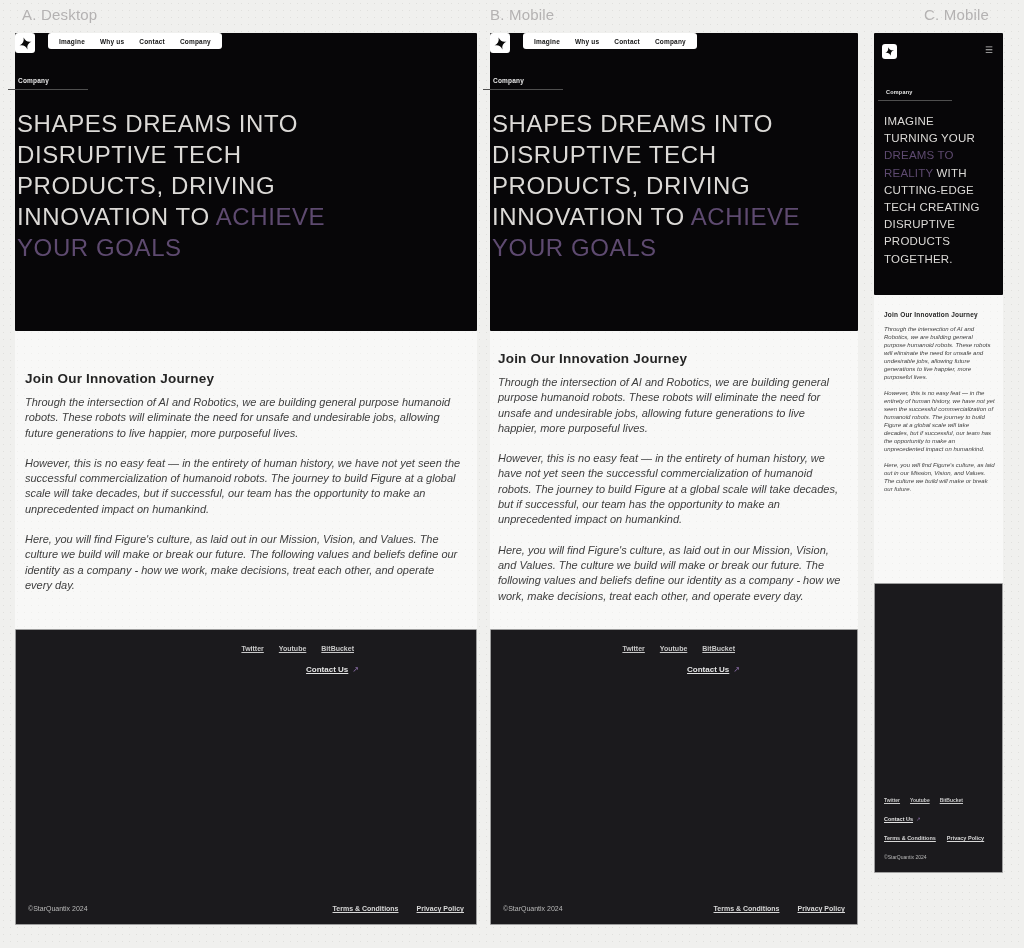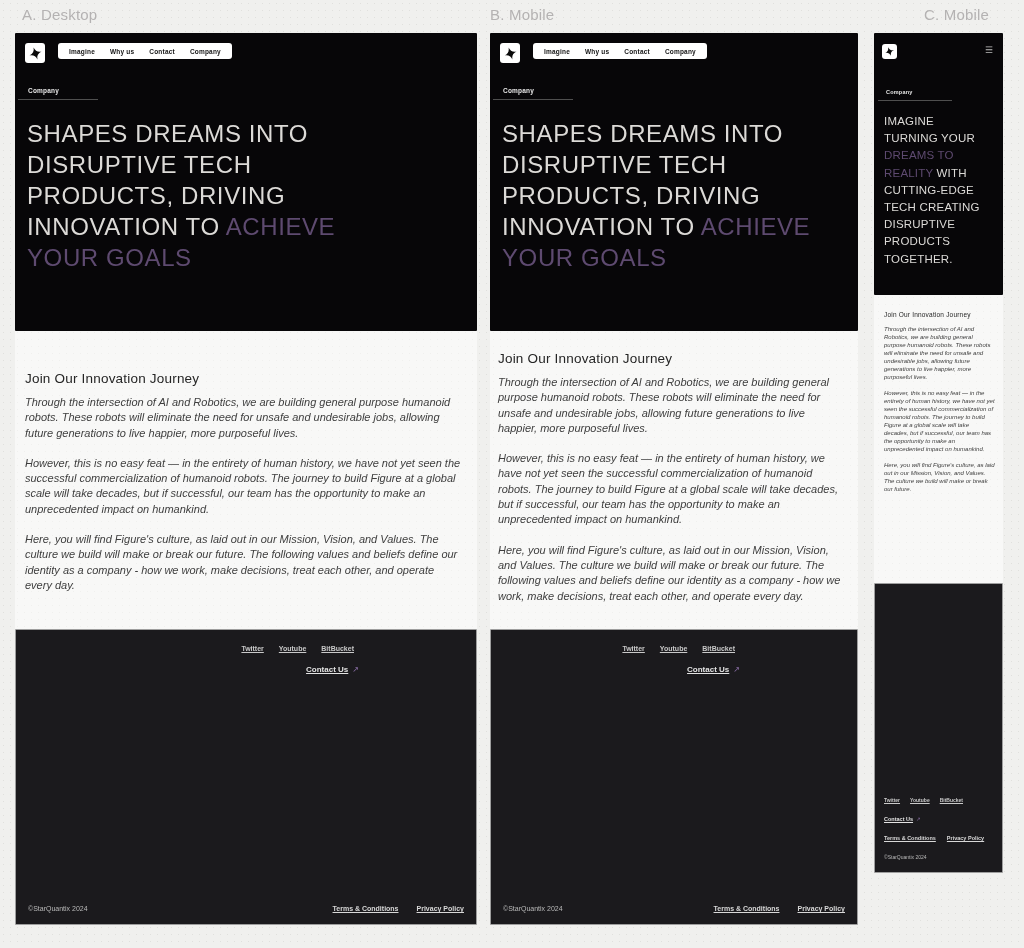--- a/index.html
+++ b/index.html
@@ -19,21 +19,21 @@
   .label-a{ left:22px; } .label-b{ left:490px; } .label-c{ left:896px;margin-left:28px; }
 
   .frame { position:absolute; top:33px; }
   .frame-desktop { left:15px;  width:462px; }
   .frame-tablet  { left:490px; width:368px; }
   .frame-mobile  { left:874px; width:129px; }
 
   
   .hero {
     background:var(--hero-bg, #070608);
-    height:298px; padding:10px; position:relative; border-radius:1px;
+    height:298px; padding:0; position:relative; border-radius:1px;
   }
   .frame-mobile .hero { height:262px; padding:8px; }
 
   .site-header { display:flex; align-items:flex-start; }
   .logo {
     width:20px; height:20px; background:#ffffff; border-radius:3px;
     display:flex; align-items:center; justify-content:center; flex:0 0 auto;
   }
   .logo svg { width:15px; height:15px; }
   .frame-mobile .logo { width:15px; height:15px; margin-top:3px; }
@@ -62,21 +62,21 @@
     margin-top:12px; max-width:116px;
     font-size:11.5px; line-height:17.2px; letter-spacing:.2px;
   }
   .accent { color:var(--accent, #5e4a70); }
 
   
   .content { height:298px; padding:40px 16px 0 10px; background:rgba(255,255,255,0.5); }
   .frame-tablet .content { padding:20px 12px 0 8px; }
   .frame-mobile .content { height:288px; padding:16px 8px 0 10px; }
 
-  .content-heading { font-size:13.5px; font-weight:400; color:#252525; letter-spacing:.2px; margin-bottom:9px; }
+  .content-heading { font-size:13.5px; font-weight:700; color:#252525; letter-spacing:.2px; margin-bottom:9px; }
   .frame-mobile .content-heading { font-size:6.5px; margin-bottom:7px; }
 
   .content p { font-size:11px; line-height:15.3px; color:#3e3e3e; margin-bottom:15px;font-style:italic; }
   .frame-mobile .content p { font-size:6px; line-height:8px; margin-bottom:8px; }
 
   
   .footer {
     height:296px; background:var(--footer-bg, #1b1a1d);
     border:1px solid #9e9e9e; border-radius:1px; position:relative;
   }

